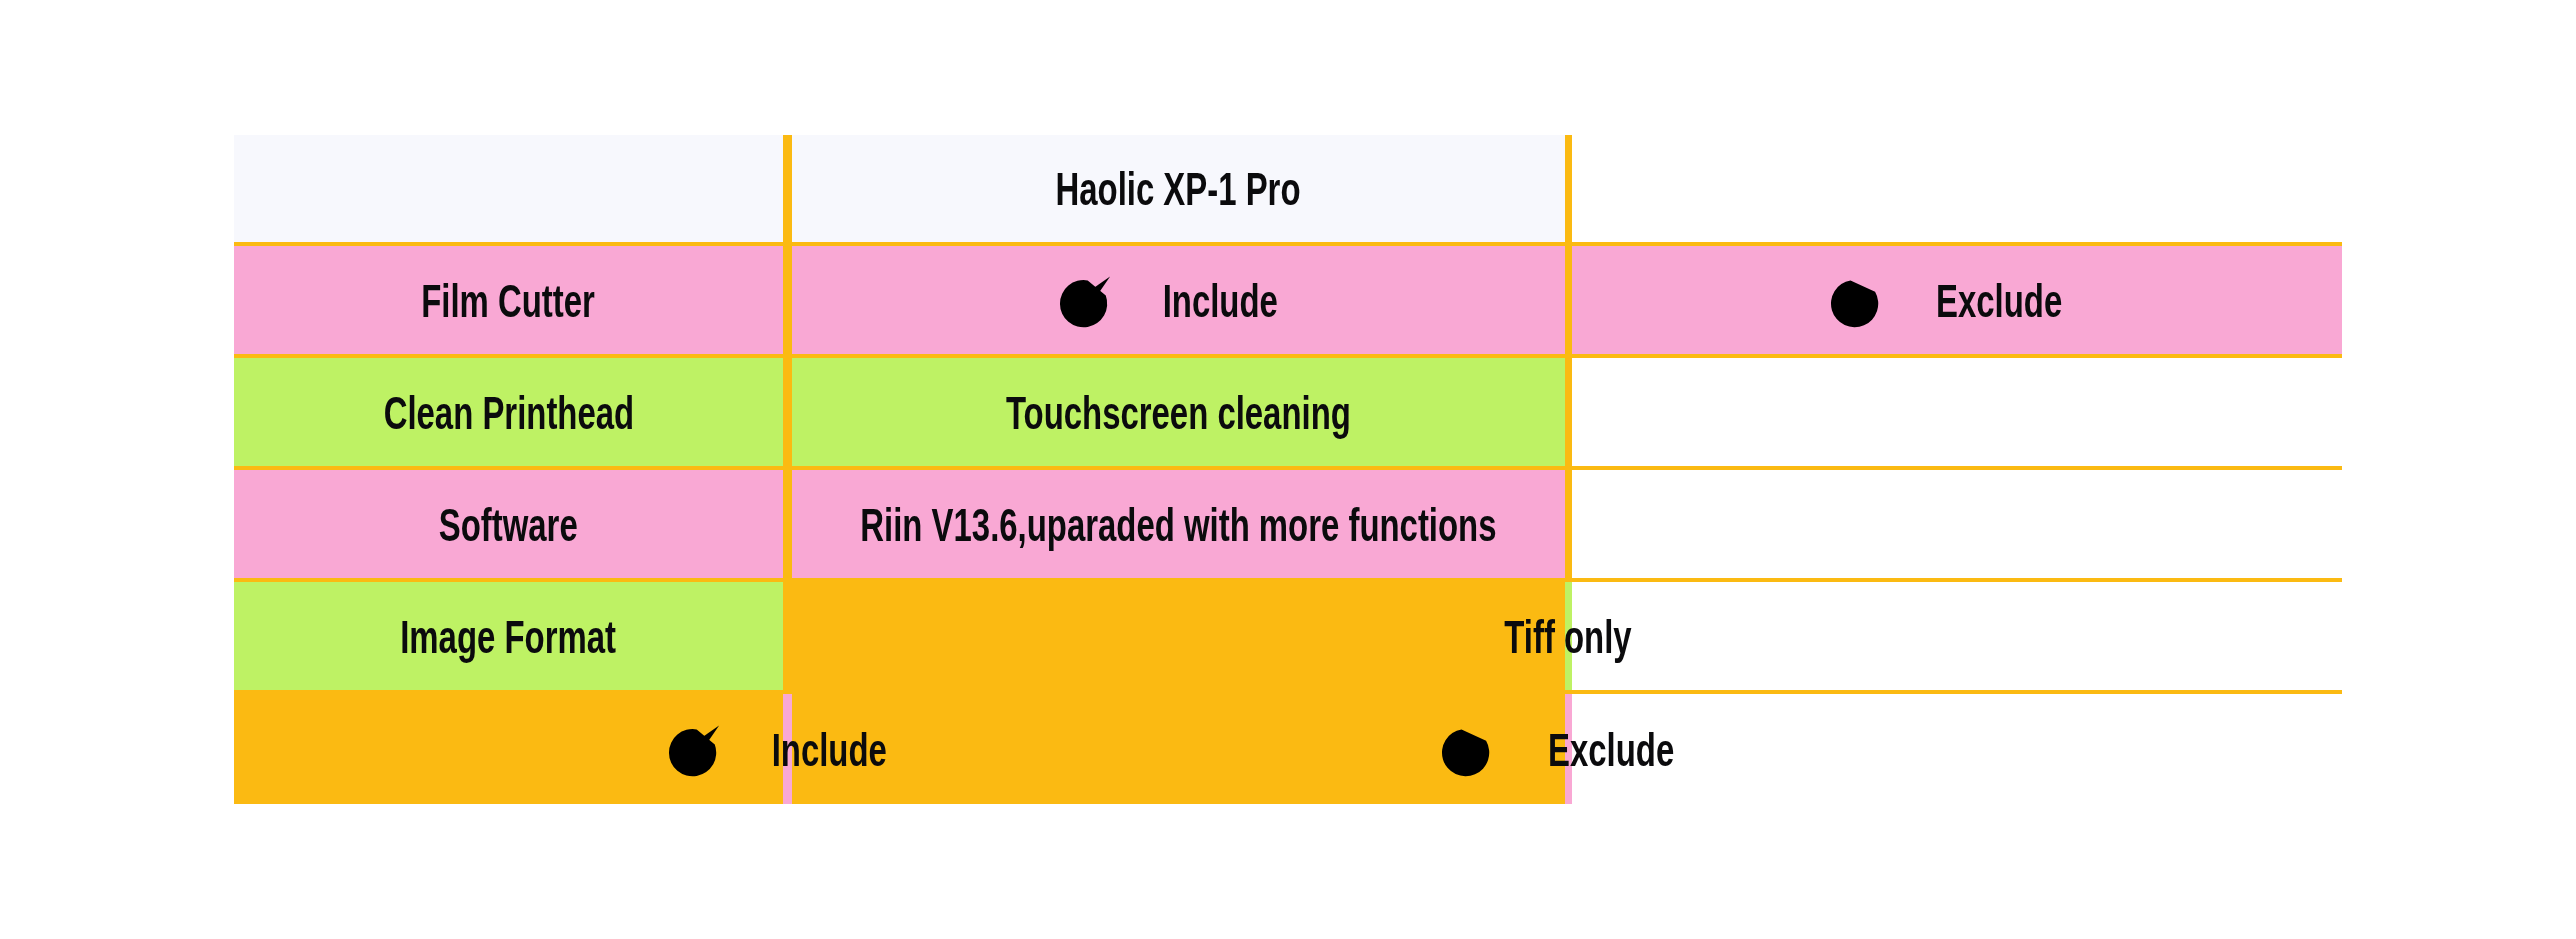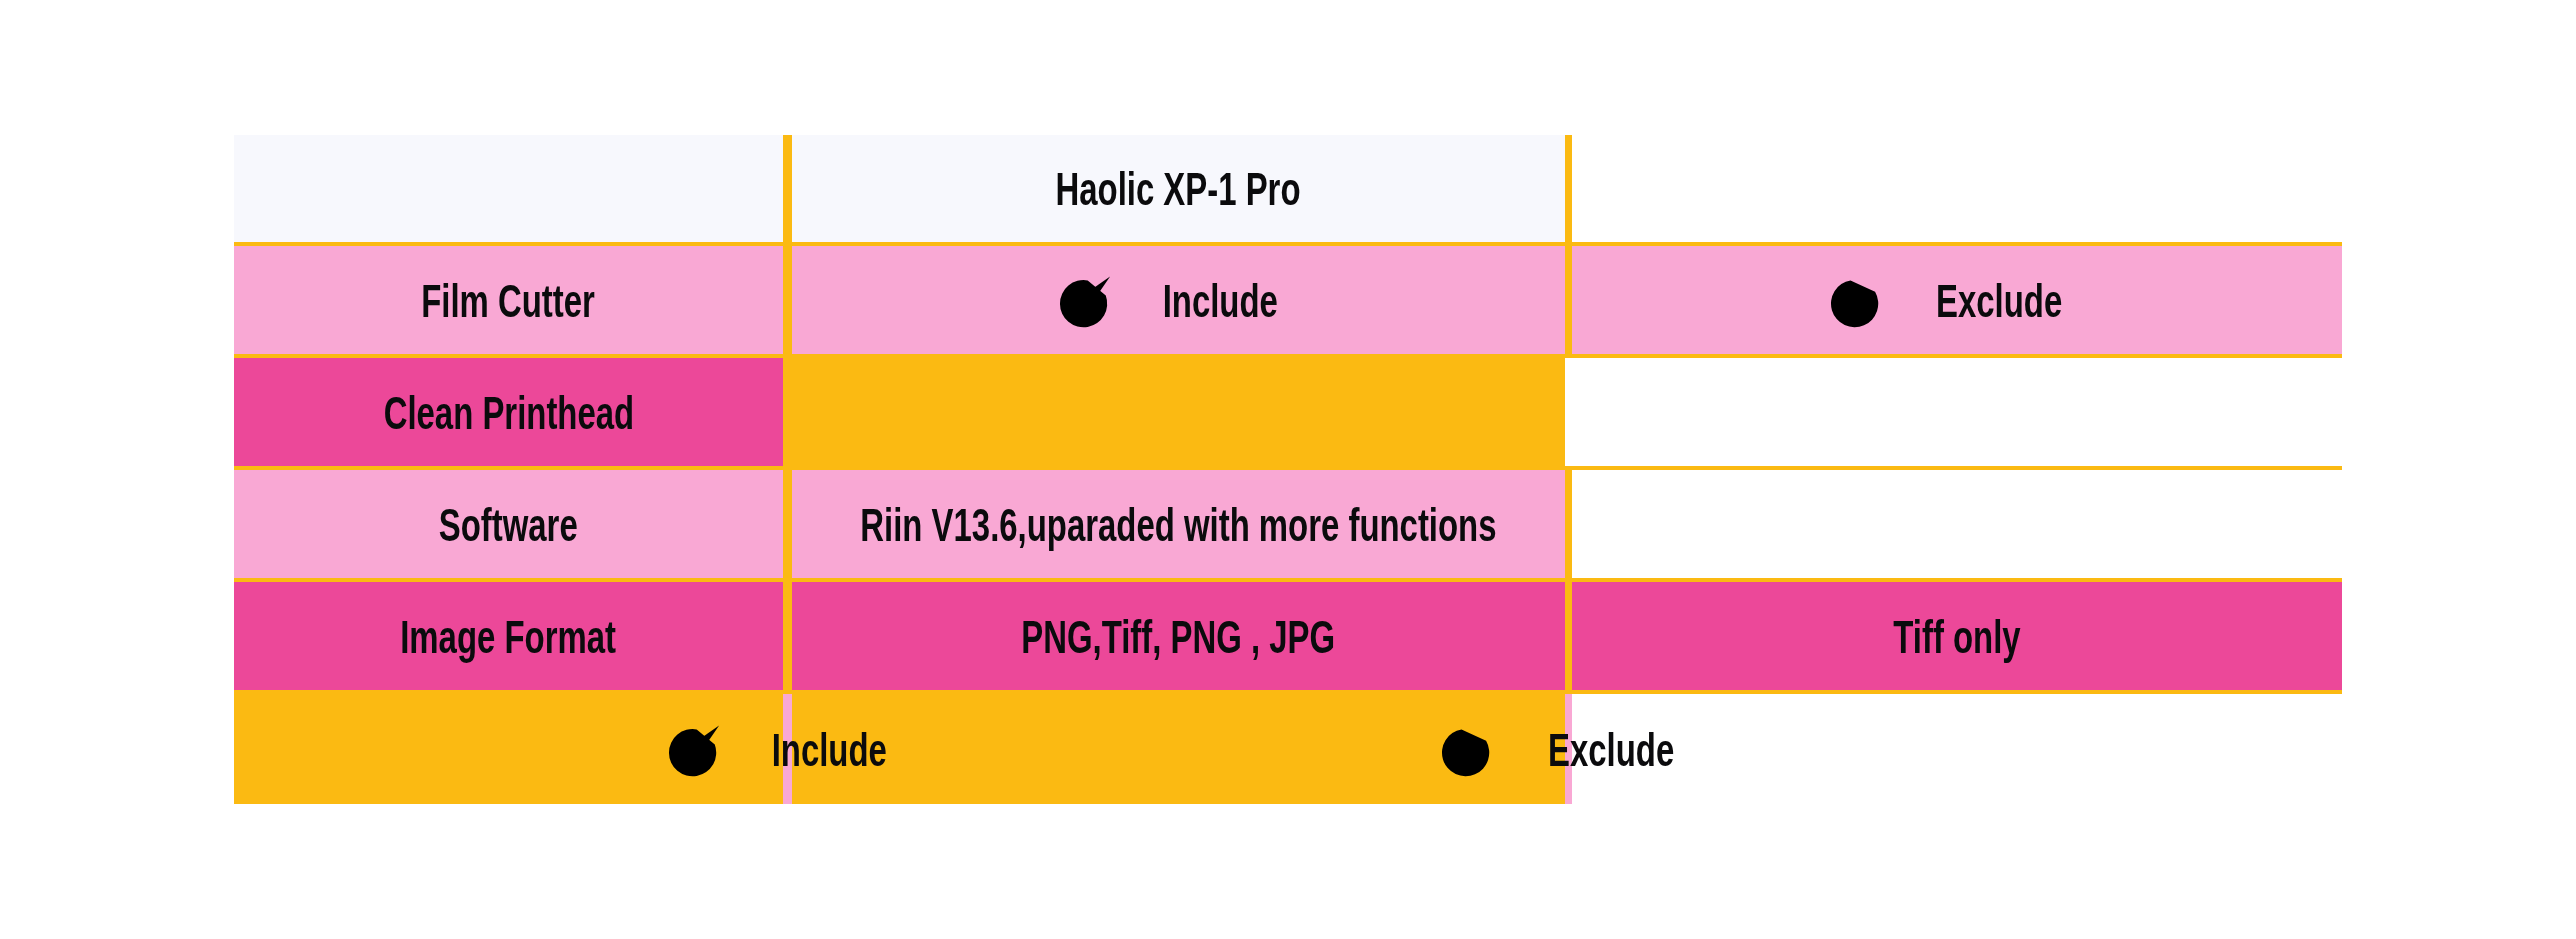--- a/index.html
+++ b/index.html
@@ -29,21 +29,21 @@
   }
   .cell {
     display: flex;
     align-items: center;
     justify-content: center;
     gap: 21.5px;
     overflow: visible;
   }
   .bg-h { background: #F7F8FD; }
   .bg-a { background: #f9a8d4; }
-  .bg-w { background: #ec4899; }
+  .bg-w { background: #bef264; }
   .vd  { background: #FBBA12; }   
   .hl  { grid-column: 1 / -1; background: #FBBA12; }  
   .txt {
     display: inline-block;
     transform: scaleX(0.70);
     transform-origin: 50% 50%;
     font-size: 47px;
     font-weight: 700;
     color: #0B0B0D;
     white-space: nowrap;
@@ -102,42 +102,42 @@
         </svg>
       <span class="txt">Exclude</span>
     </div>
 
     <div class="hl"></div>
 
     <div class="cell bg-w">
       <span class="txt">Clean Printhead</span>
     </div>
     <div class="vd"></div>
+    <div class="cell bg-w">
+      <span class="txt">Touchscreen cleaning</span>
+    </div>
     <div class="vd"></div>
 
     <div class="hl"></div>
 
     <div class="cell bg-a">
       <span class="txt">Software</span>
     </div>
     <div class="vd"></div>
     <div class="cell bg-a">
       <span class="txt">Riin V13.6,uparaded with more functions</span>
     </div>
     <div class="vd"></div>
 
     <div class="hl"></div>
 
     <div class="cell bg-w">
       <span class="txt">Image Format</span>
     </div>
     <div class="vd"></div>
-    <div class="cell bg-w">
-      <span class="txt">PNG,Tiff, PNG , JPG</span>
-    </div>
     <div class="vd"></div>
     <div class="cell bg-w">
       <span class="txt">Tiff only</span>
     </div>
 
     <div class="hl"></div>
 
     <div class="vd"></div>
     <div class="cell bg-a">
       <svg class="ic" viewBox="0 0 100 100">

